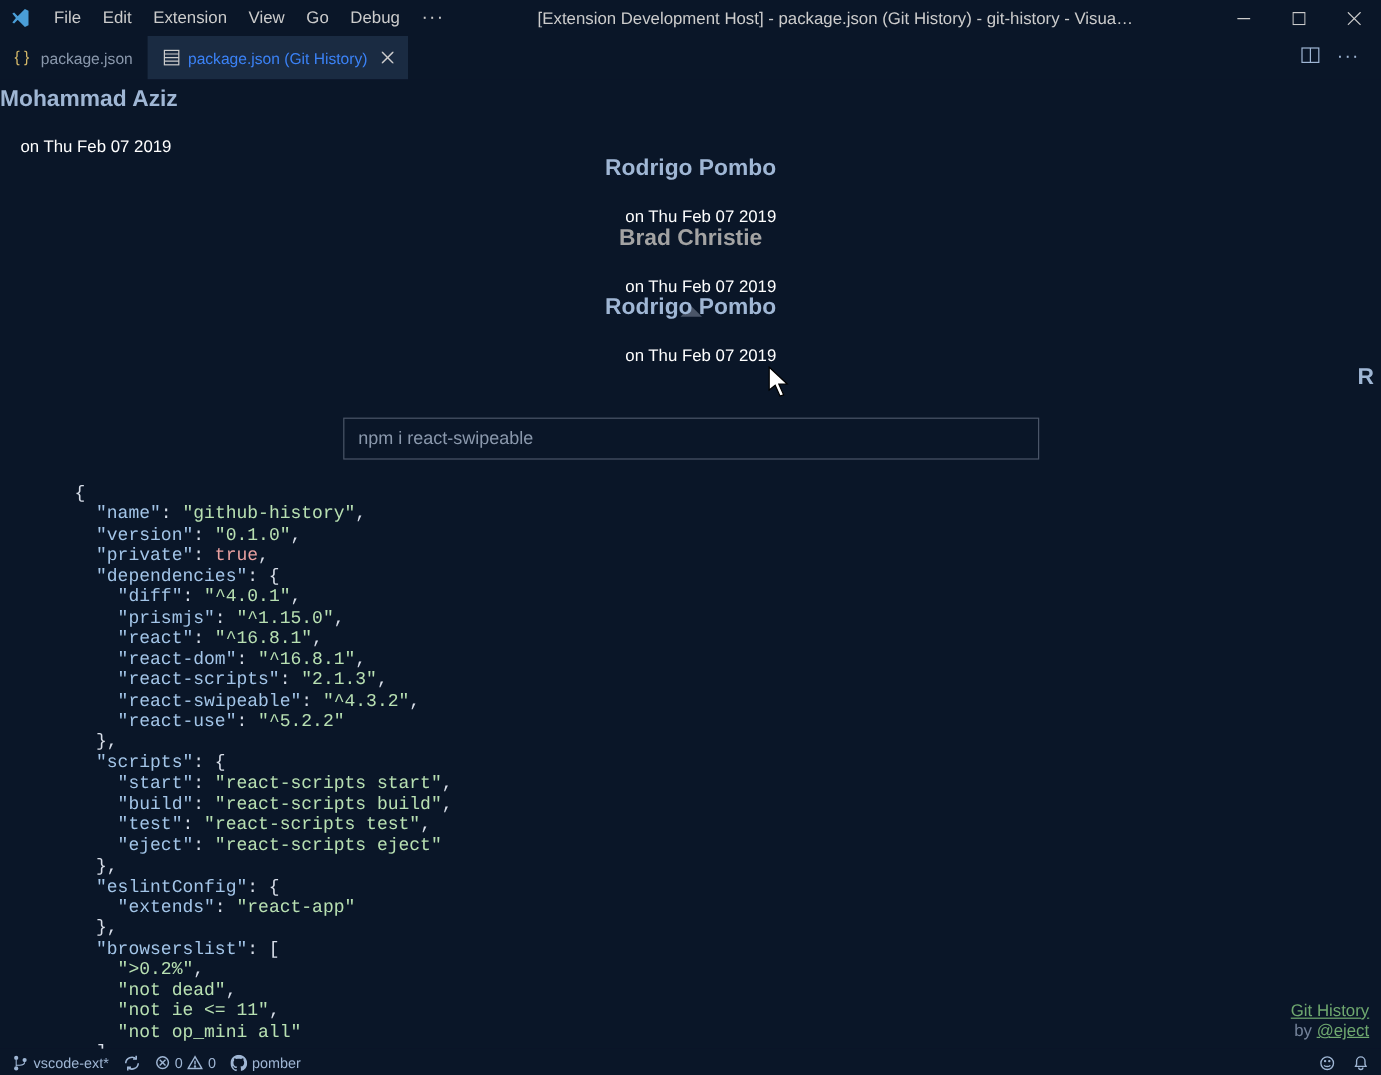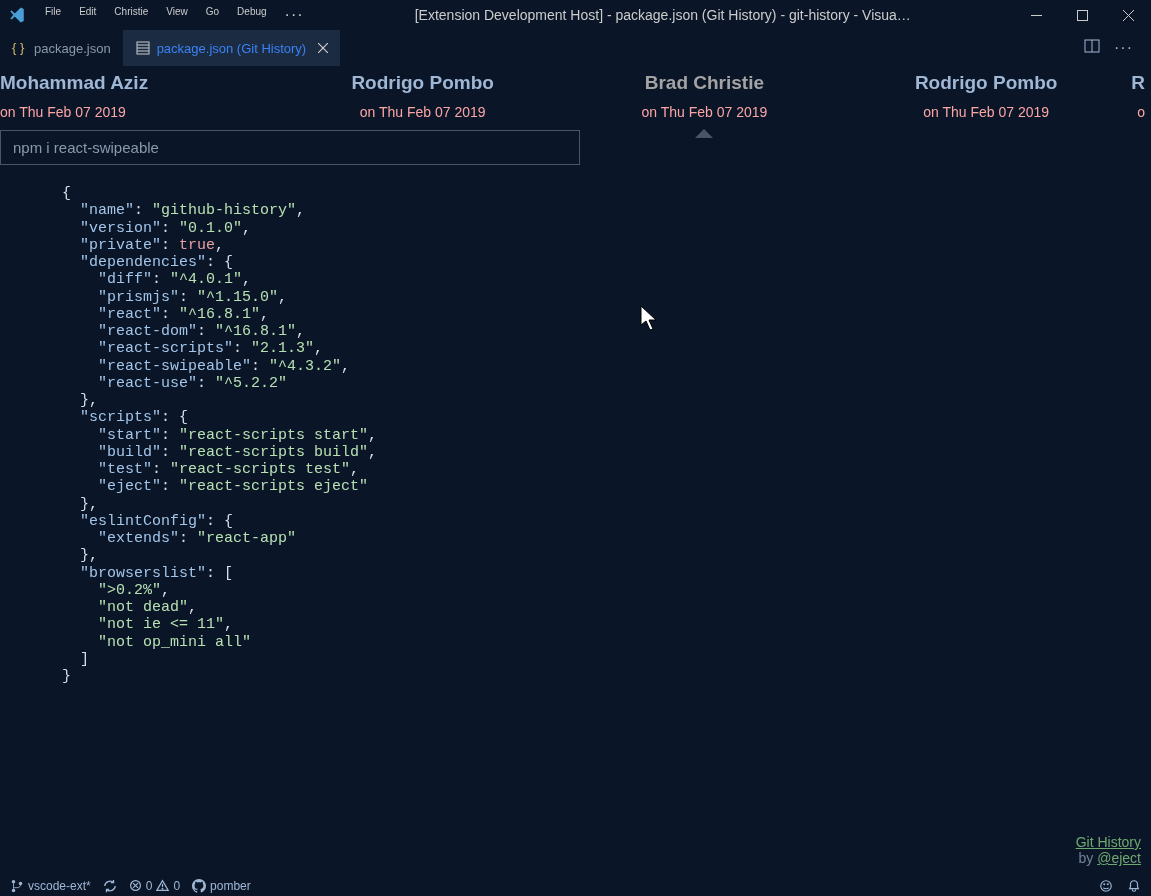--- a/index.html
+++ b/index.html
@@ -20,21 +20,21 @@
   padding-left: 8px;
 }
 .logo {
   width: 18px;
   height: 18px;
   margin-right: 10px;
 }
 .menu { display: flex; gap: 0; }
 .menu-item {
   padding: 4px 9px;
-  font-size: 10px;
+  font-size: 14px;
   color: #cccccc;
   cursor: pointer;
 }
 .title {
   flex: 1;
   text-align: center;
   font-size: 14px;
   color: #cccccc;
   overflow: hidden;
   text-overflow: ellipsis;
@@ -47,30 +47,31 @@
 .tabbar { height: 36px; display: flex; align-items:stretch; background:#0a1628; padding-right:8px;}
 .tab { display:flex; align-items:center; padding: 0 12px; font-size:13px; gap:6px; cursor:pointer; color:#8a98ac;}
 .tab.active { background:#1a2b42; color:#3b82f6; }
 .tab .icon { width:16px; height:16px; }
 .tab .close { margin-left:6px; }
 .tab-actions { margin-left:auto; display:flex; align-items:center; gap:14px; padding-right:10px;}
 .commits-bar {
   display:flex;
   padding: 6px 0 10px 0;
   justify-content: space-between;
+  flex-direction: column;
 }
 .commit {
   flex:1;
   text-align:center;
   cursor:pointer;
   position:relative;
 }
 .commit-author { font-size:19px; font-weight:600; color:#9fb6d4; }
 .commit.active .commit-author { color:#a3a3a3; }
-.commit-date { font-size:14px; color:#fca5a5; margin-top:10px; }
+.commit-date { font-size:14px; color:#ffffff; margin-top:20px;padding-left:17px; }
 .commit-first { text-align:left; padding-left:0; }
 .commit-last { text-align:right; padding-right:6px; overflow:hidden; white-space:nowrap; }
 .commit-caret {
   position:absolute;
   bottom:-18px;
   left:50%;
   transform:translateX(-50%);
   width:0;height:0;
   border-left:8px solid transparent;
   border-right:8px solid transparent;
@@ -79,21 +80,21 @@
 .commit-caret::before {
   content:"";
   position:absolute;
   top:-1px;left:-9px;
   width:0;height:0;
   border-left:9px solid transparent;
   border-right:9px solid transparent;
   border-bottom:9px solid #4a5568;
   z-index:-1;
 }
-.msg-wrap { display:flex; margin-top:0;}
+.msg-wrap { display:flex; justify-content:center; margin-top:10px;}
 .commit-msg {
   width:580px;
   border:1px solid #4a5568;
   padding:8px 12px;
   font-size:15px;
   color:#8a98ac;
 }
 .code {
   font-family: "Consolas", "Courier New", monospace;
   font-size: 15px;
@@ -143,21 +144,21 @@
 </head>
 <body>
 
 <div class="titlebar">
   <svg class="logo" viewBox="0 0 24 24">
       <path fill="#4a9ed8" d="M17 2 7 12l10 10 4-2V4l-4-2zM3 7l4 5-4 5 2 1 6-6-6-6-2 1z"></path>
     </svg>
   <div class="menu">
     <div class="menu-item">File</div>
     <div class="menu-item">Edit</div>
-    <div class="menu-item">Christie</div>
+    <div class="menu-item">Extension</div>
     <div class="menu-item">View</div>
     <div class="menu-item">Go</div>
     <div class="menu-item">Debug</div>
     <div class="menu-item ellipsis">···</div>
   </div>
   <div class="title">[Extension Development Host] - package.json (Git History) - git-history - Visua…</div>
   <div class="window-controls">
     <div class="wbtn">
         <svg width="11" height="11">
           <line x1="0" y1="5.5" x2="11" y2="5.5" stroke-width="1"></line>

